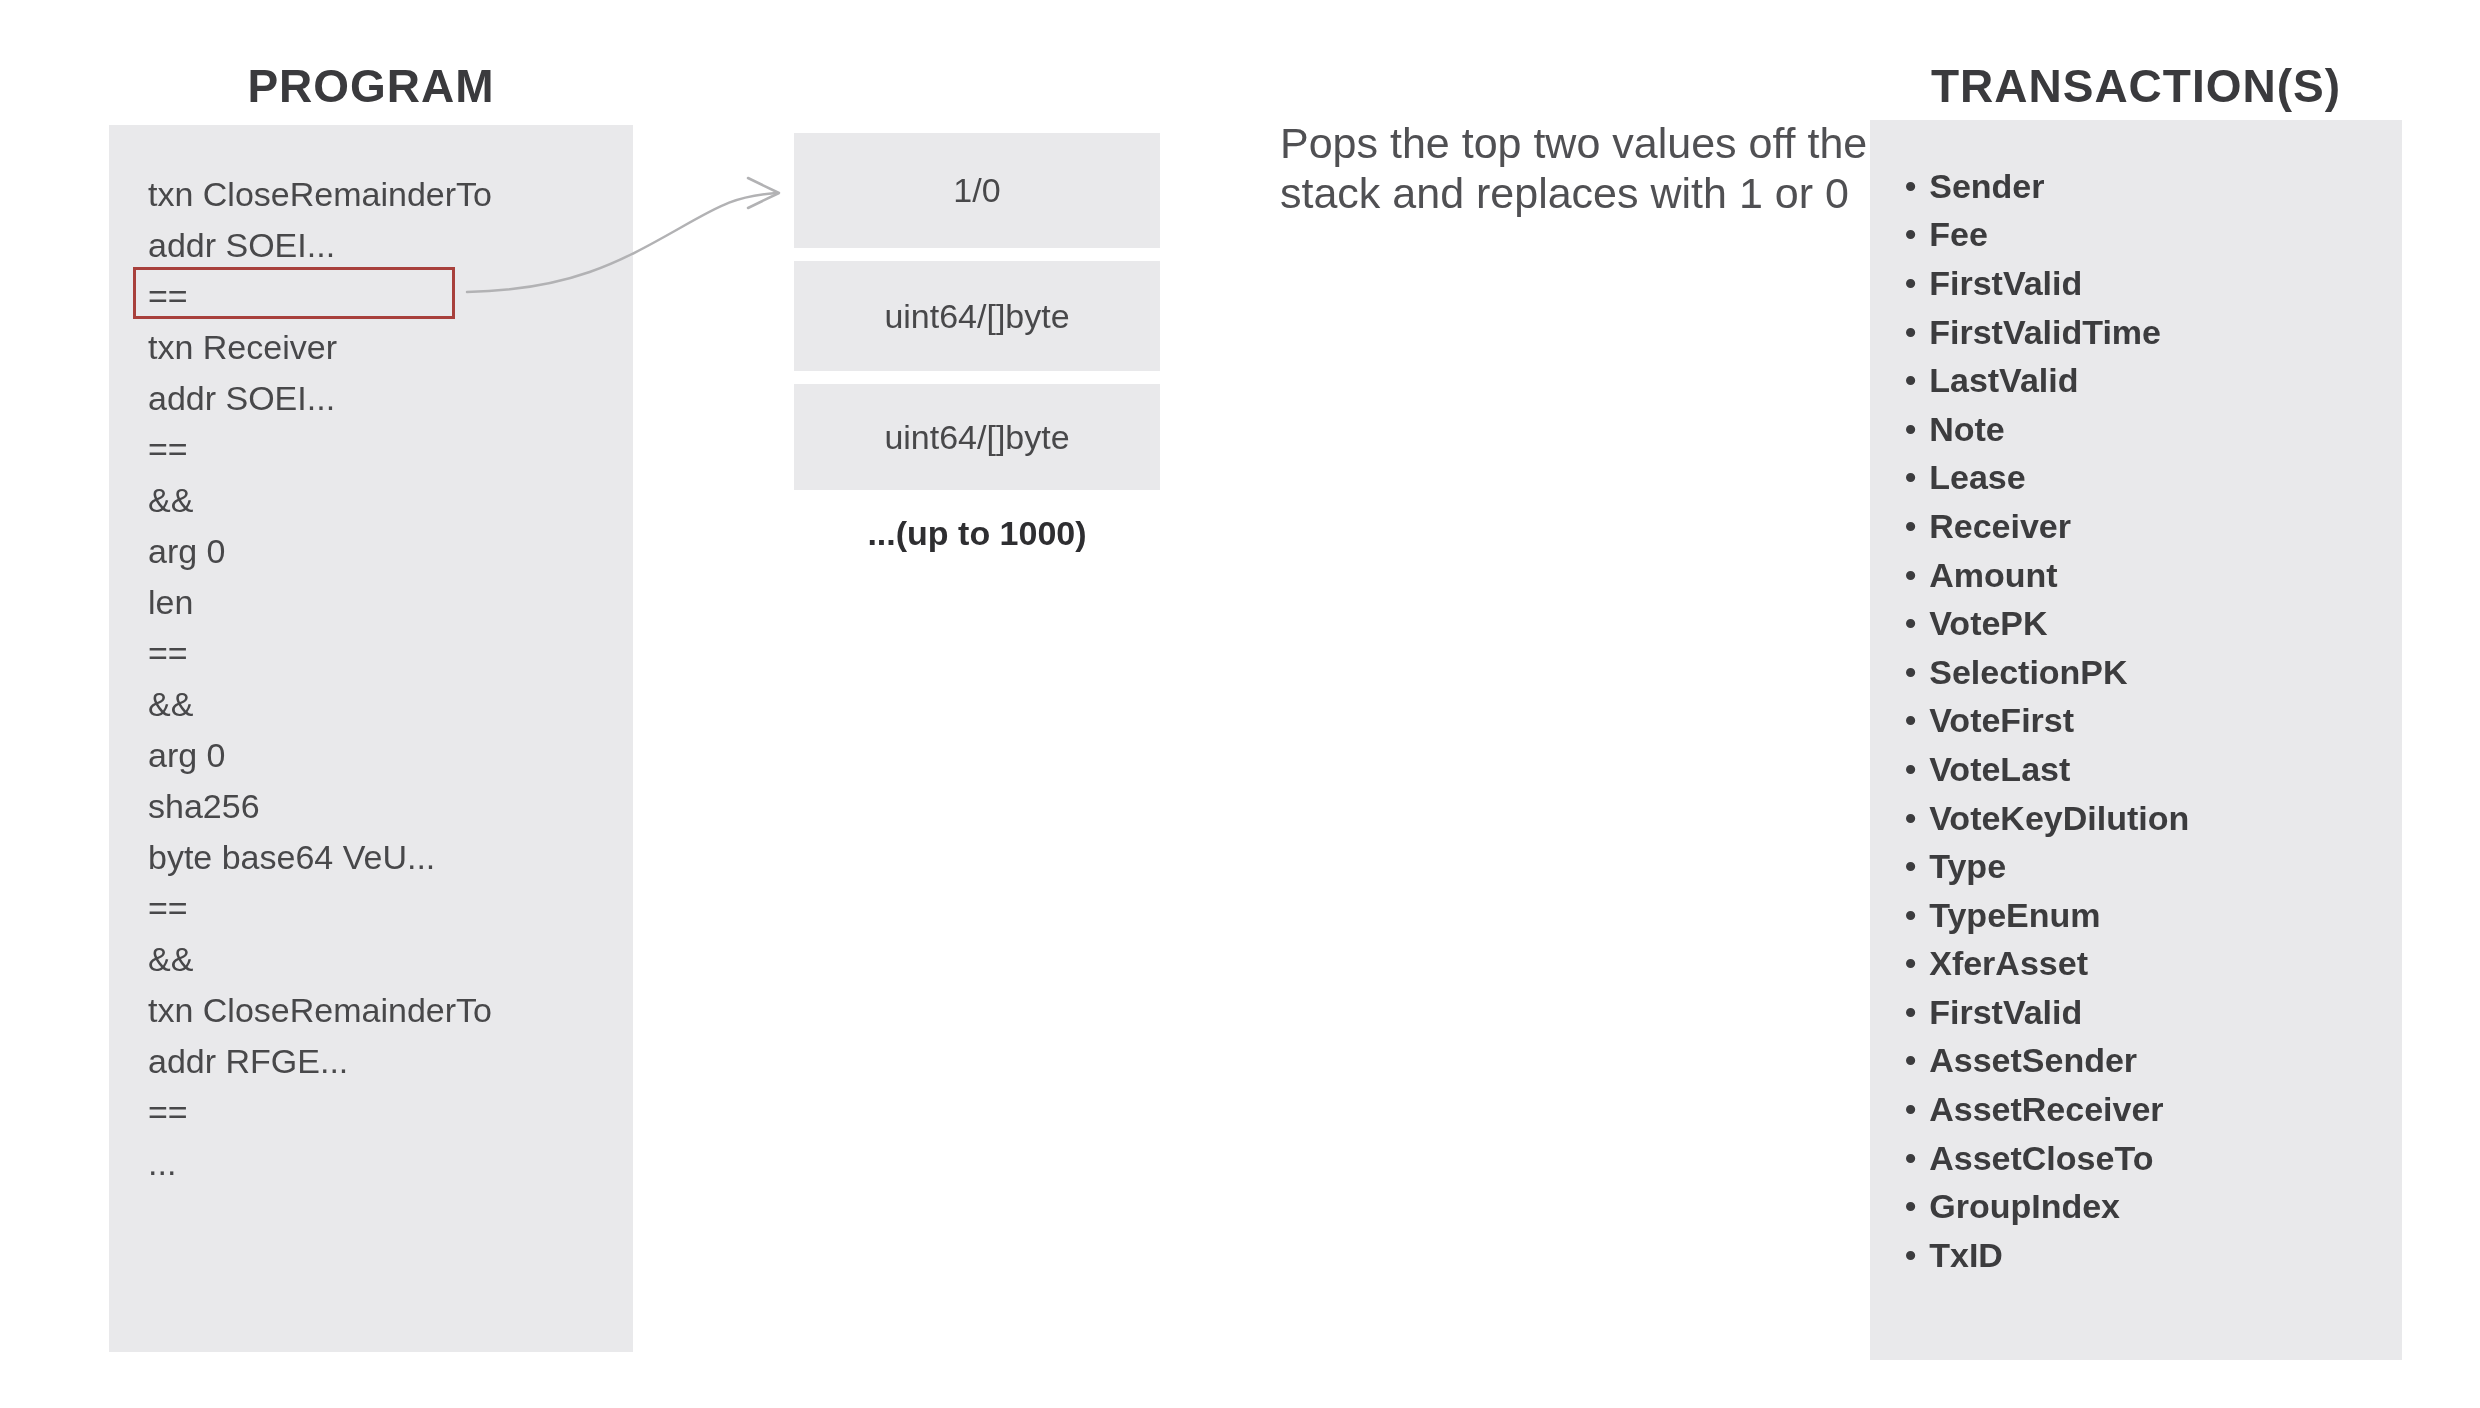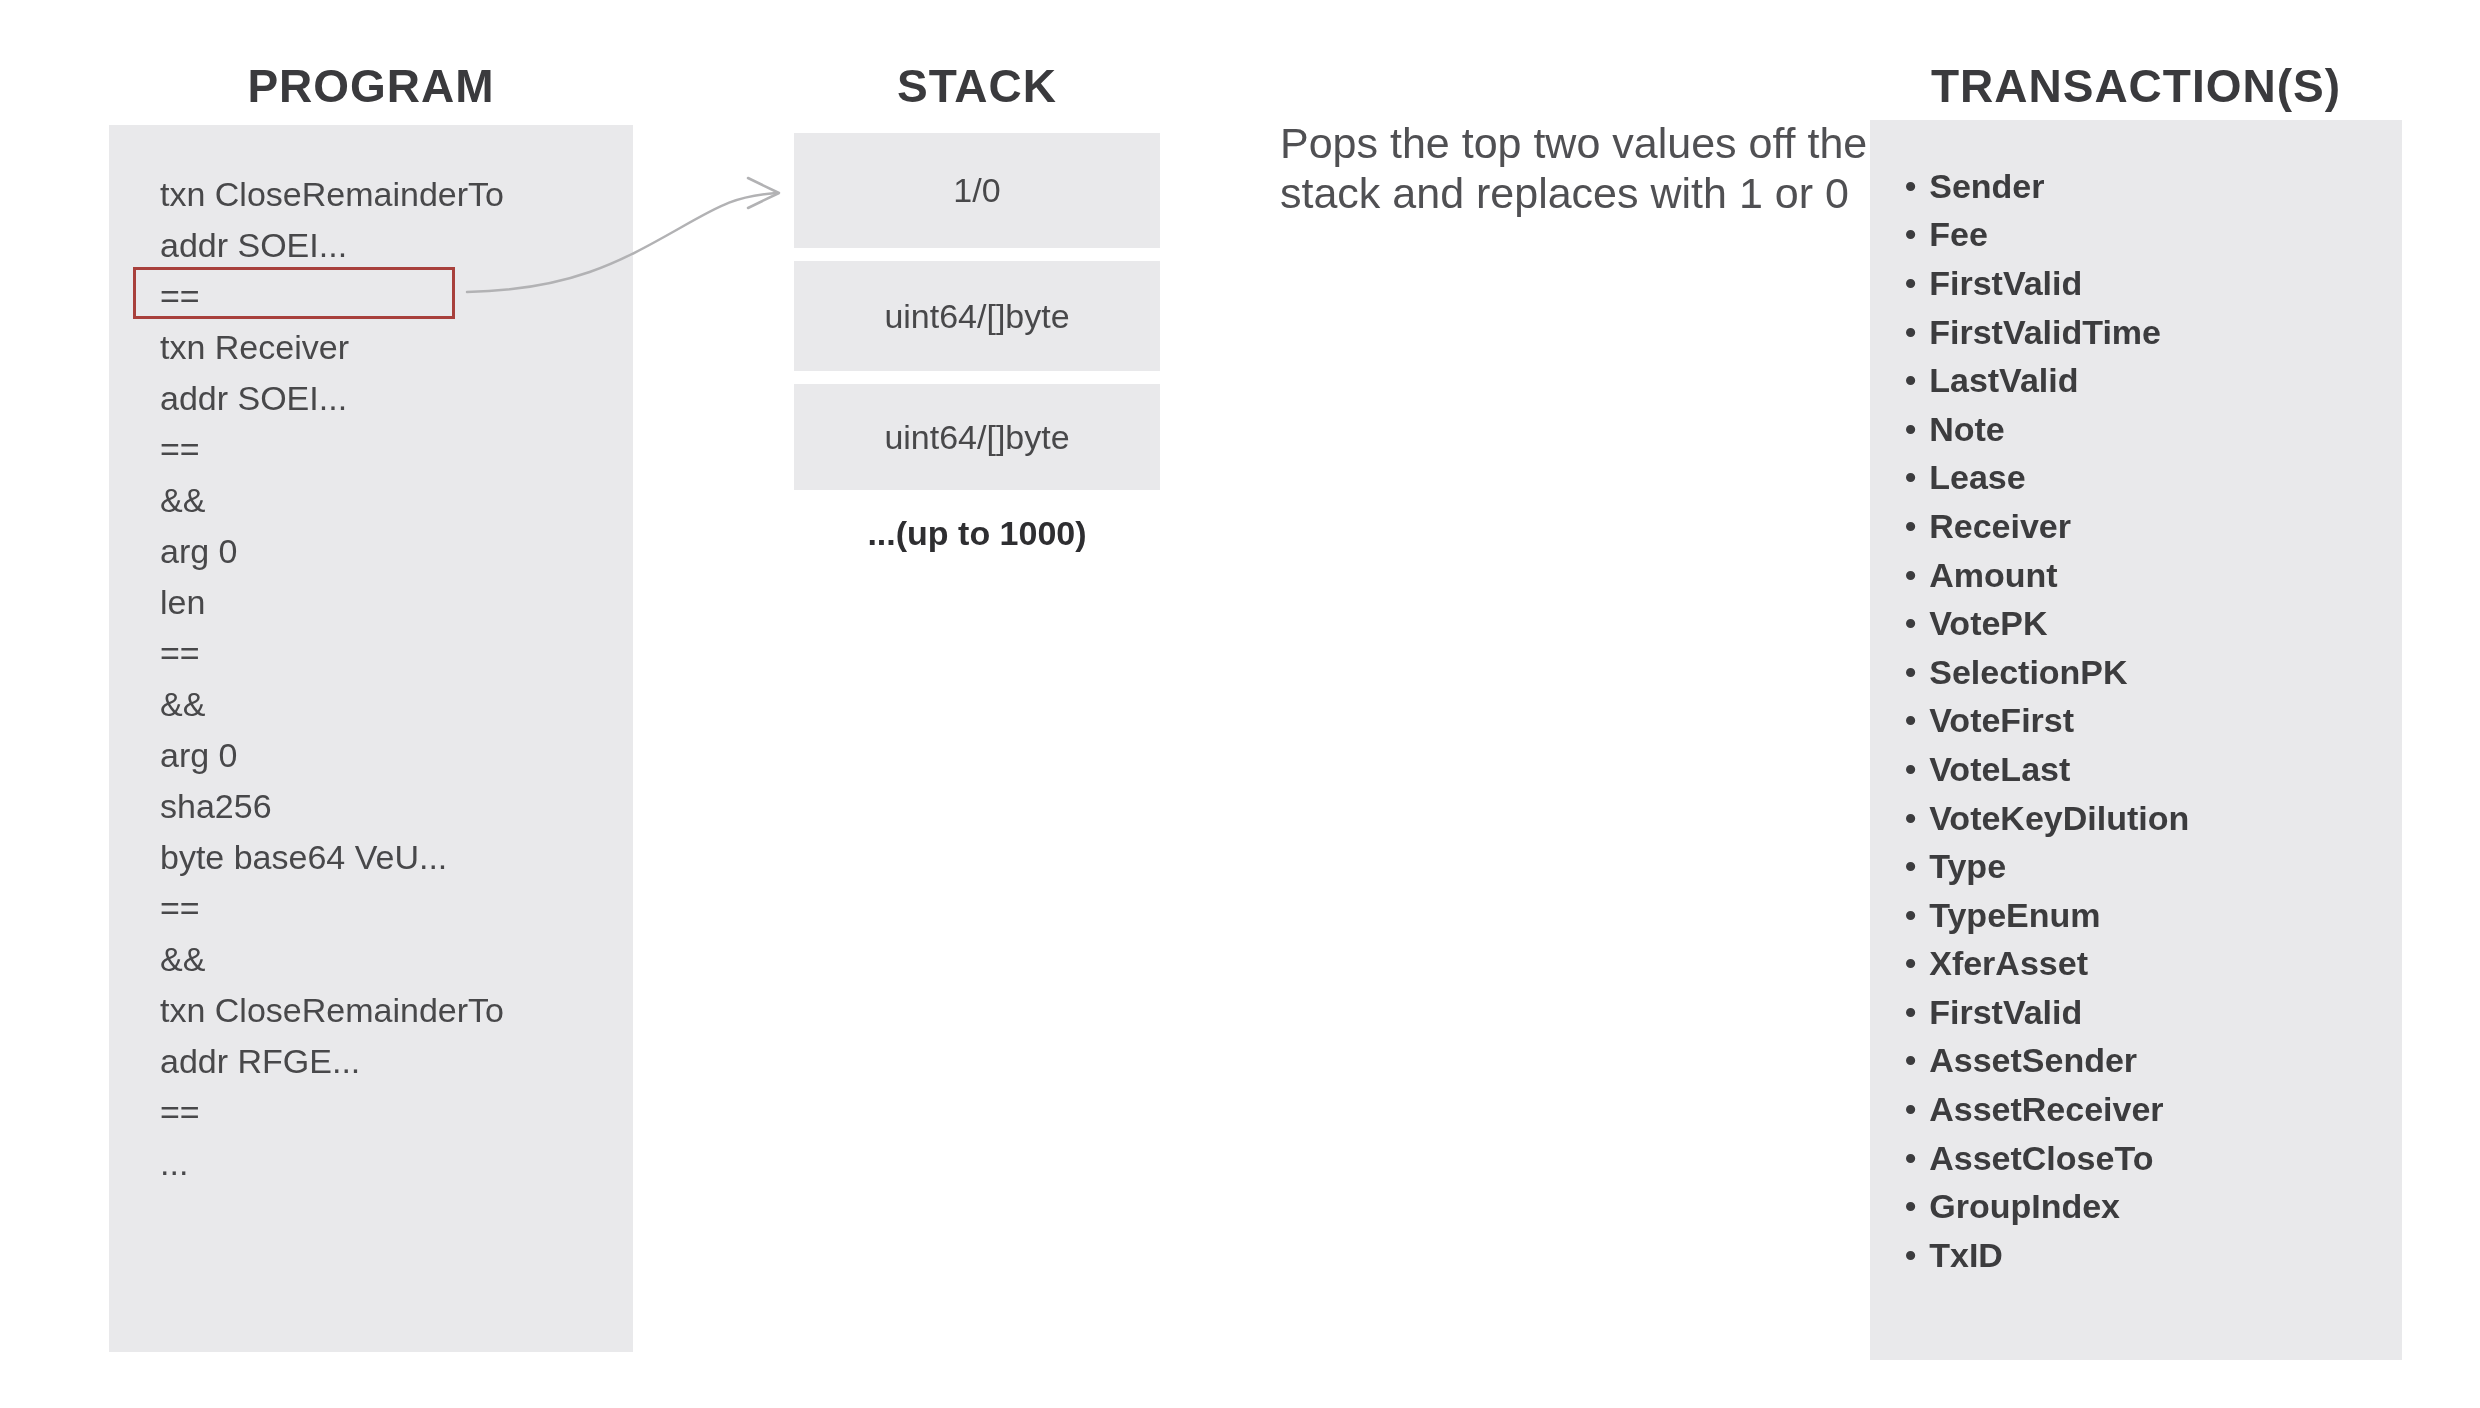--- a/index.html
+++ b/index.html
@@ -15,21 +15,21 @@
     font-size:46px;font-weight:bold;letter-spacing:1px;
     color:var(--title-text,#3a3a3d);line-height:52px;white-space:nowrap;
   }
   .program-title{left:109px;width:524px;}
   .stack-title{left:794px;width:366px;}
   .transactions-title{left:1870px;width:532px;}
 
   .panel{position:absolute;background:var(--panel-bg,#e9e9eb);}
   .program-panel{left:109px;top:125px;width:524px;height:1227px;}
 
-  .code-lines{position:absolute;left:39px;top:44px;right:10px;margin-left:12px;}
+  .code-lines{position:absolute;left:39px;top:44px;right:10px;}
   .code-line{
     height:51px;display:flex;align-items:center;
     font-size:34px;color:var(--code-text,#48484a);white-space:pre;
   }
   .highlight-box{
     position:absolute;left:24px;top:142px;width:322px;height:52px;
     border:3px solid var(--highlight-border,#a8403c);
     box-sizing:border-box;
   }
 
@@ -97,21 +97,20 @@
       <div class="code-line">==</div>
       <div class="code-line">...</div>
     </div>
   </div>
 
   <svg class="arrow-svg" width="2480" height="1408" viewBox="0 0 2480 1408">
     <path d="M 467,292 C 570,290 620,262 680,228 C 722,204 737,196 776,193"></path>
     <polyline points="748,178 779,193 748,208"></polyline>
   </svg>
 
-  <div class="col-title stack-title">STACK</div>
   <div class="stack-slot stack-slot-1">1/0</div>
   <div class="stack-slot stack-slot-2">uint64/[]byte</div>
   <div class="stack-slot stack-slot-3">uint64/[]byte</div>
   <div class="stack-caption">...(up to 1000)</div>
 
   <div class="description">
     <div>Pops the top two values off the</div>
     <div>stack and replaces with 1 or 0</div>
   </div>
 

